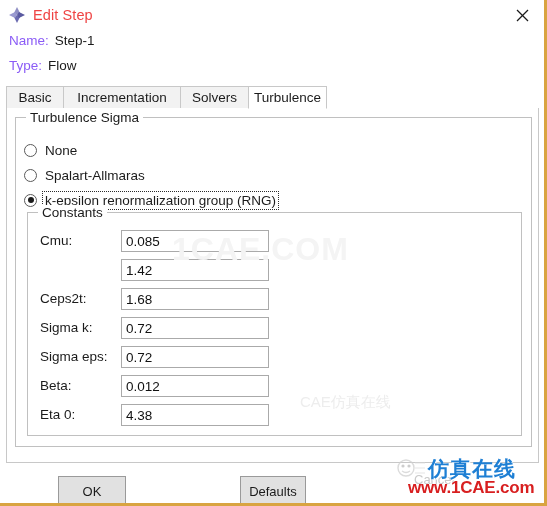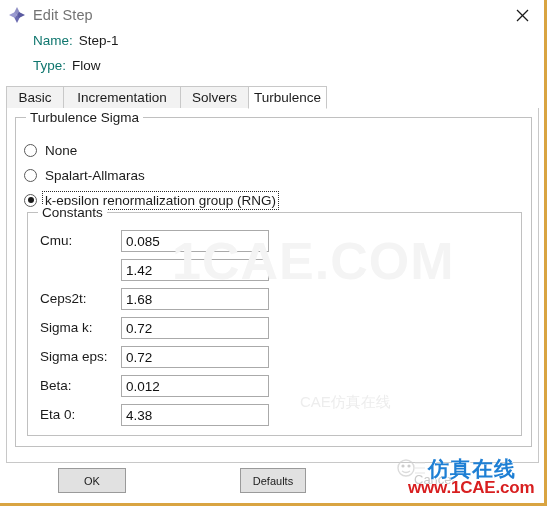--- a/index.html
+++ b/index.html
@@ -40,21 +40,21 @@
   #title-icon {
     width: 18px;
     height: 18px;
     margin-left: 8px;
     margin-right: 7px;
     position: relative;
     flex: none;
   }
   #title-text {
     font-size: 14.5px;
-    color: #737373;
+    color: #ef4444;
     letter-spacing: 0.1px;
   }
   #close-btn {
     position: absolute;
     right: 0px;
     top: 0px;
     width: 44px;
     height: 30px;
     display: flex;
     align-items: center;
@@ -66,21 +66,21 @@
   
   .hdr-row {
     position: absolute;
     left: 9px;
     font-size: 13.5px;
     color: #1b1b1b;
     white-space: nowrap;
   }
   #hdr-name { top: 33px; }
   #hdr-type { top: 58px; }
-  .hdr-label { color: #0f766e; margin-left: 24px; }
+  .hdr-label { color: #8b5cf6; }
   .hdr-value { margin-left: 6px; color: #1b1b1b; text-align: center; }
 
   
   #tabstrip {
     position: absolute;
     left: 6px;
     top: 86px;
     width: 533px;
     height: 23px;
     border-bottom: 1px solid #c8c8c8;
@@ -228,42 +228,42 @@
   
   #footer {
     position: absolute;
     left: 0;
     top: 468px;
     width: 544px;
     height: 35px;
   }
   .btn {
     position: absolute;
-    top: 0;
-    height: 25px;
+    top: 8px;
+    height: 31px;
     box-sizing: border-box;
     background: #e1e1e1;
     border: 1px solid #9a9a9a;
     font-family: "Liberation Sans", sans-serif;
-    font-size: 11px;
+    font-size: 13px;
     color: #1b1b1b;
     cursor: pointer;
     display: flex;
     align-items: center;
     justify-content: center;
   }
   #btn-ok { left: 58px; width: 68px; }
   #btn-defaults { left: 240px; width: 66px; }
 
   
   #wm-center {
     position: absolute;
     left: 172px;
     top: 231px;
-    font-size: 52px;
+    font-size: 32px;
     font-weight: bold;
     color: #f4f4f4;
     letter-spacing: 1px;
     white-space: nowrap;
     pointer-events: none;
     user-select: none;
     z-index: 1;
   }
   #wm-faint {
     position: absolute;

